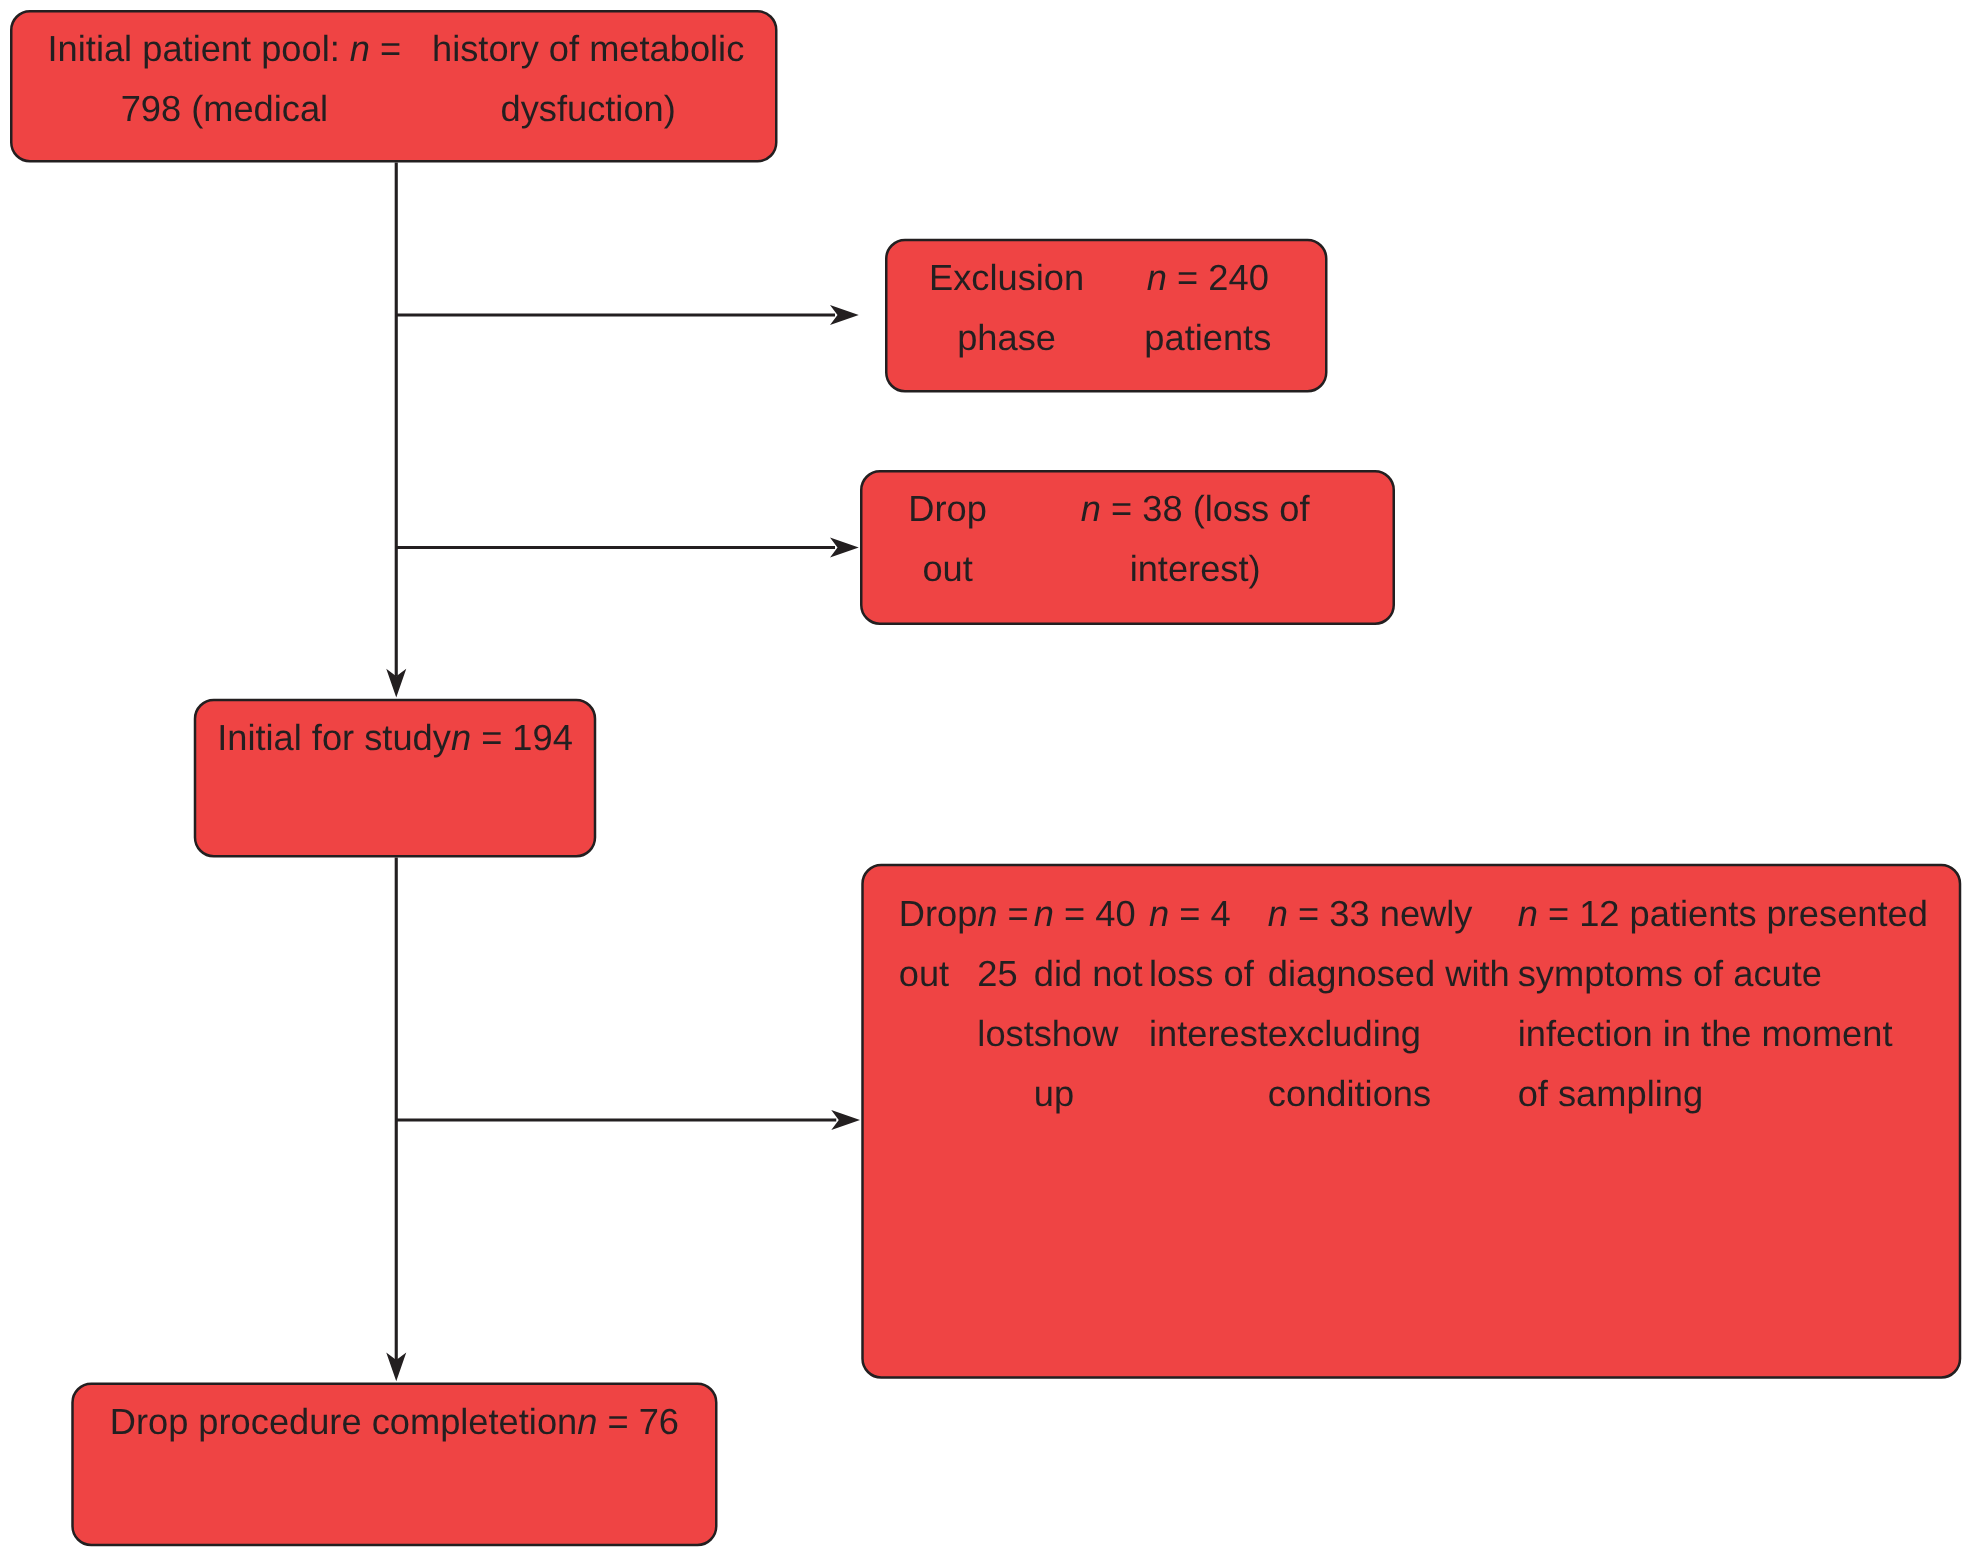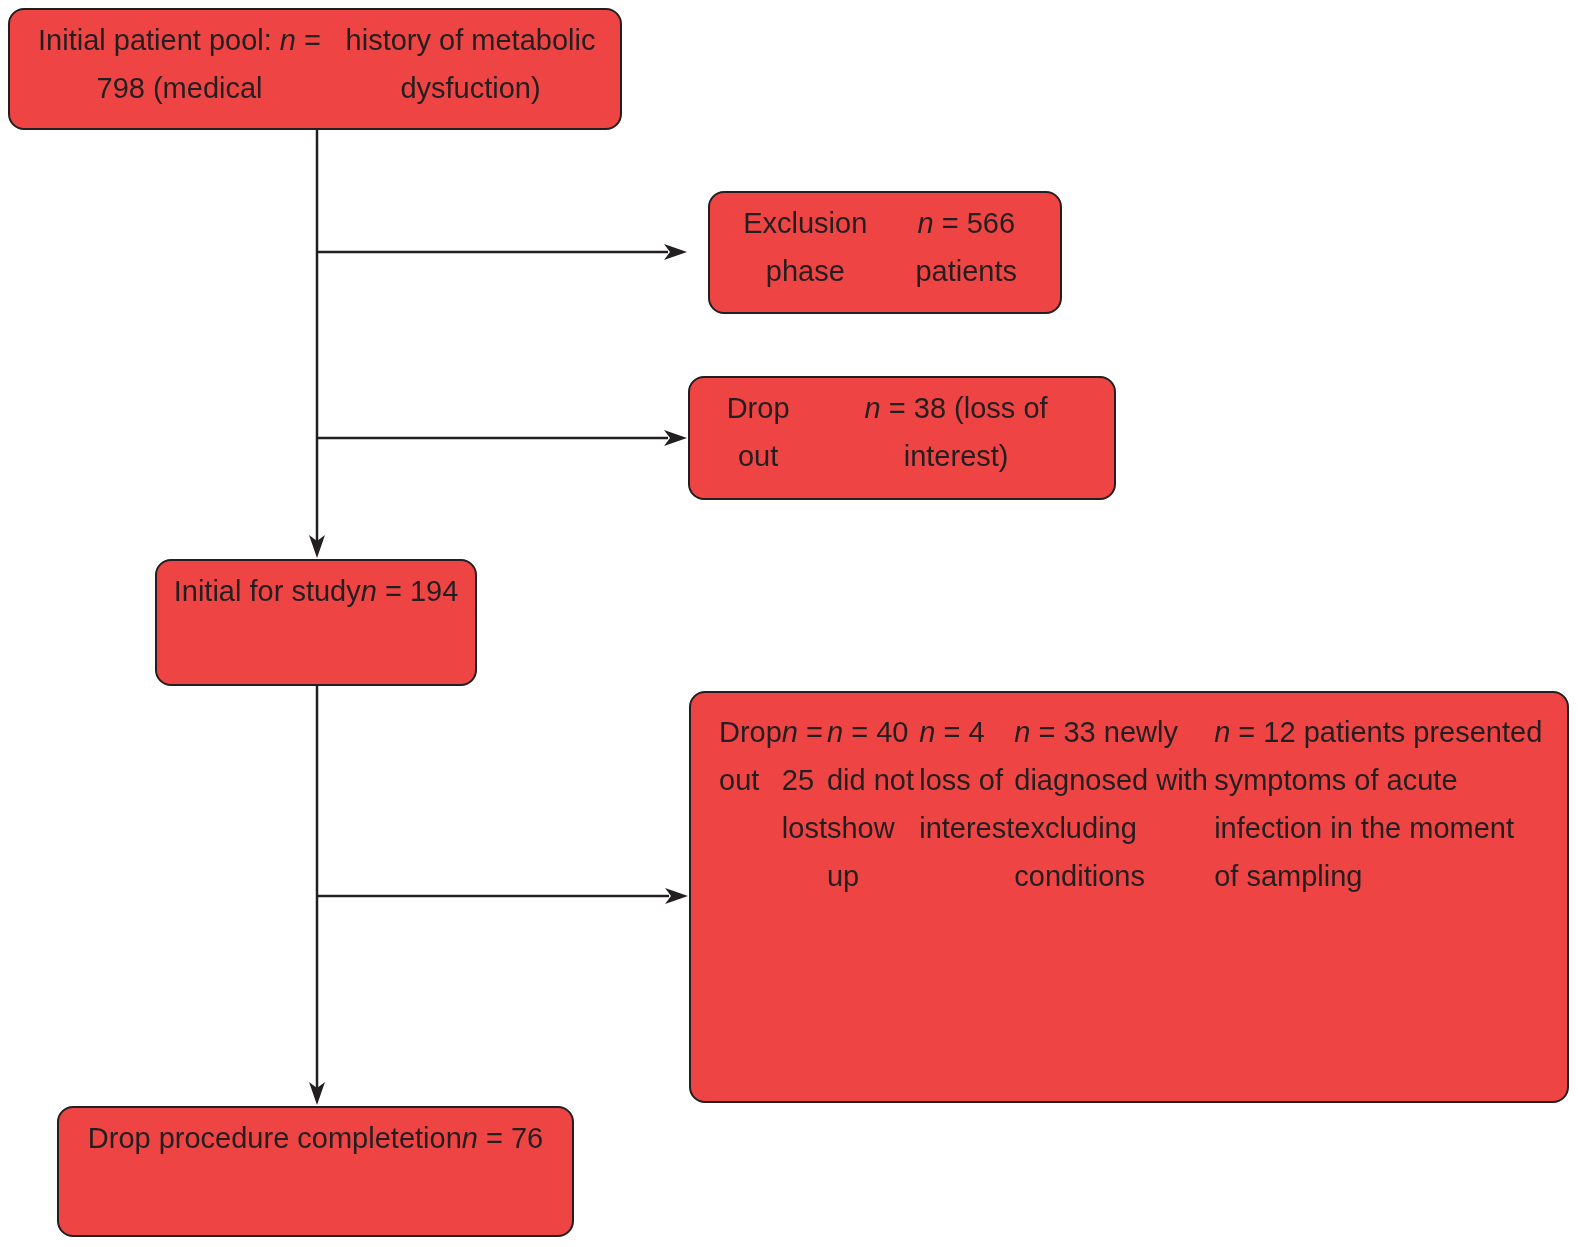--- a/index.html
+++ b/index.html
@@ -79,21 +79,21 @@
     <polygon class="ah" points="688,896 665,888 671,896 665,904"></polygon>
   </svg>
 
   <div class="box" style="left:8px; top:8px; width:614px; height:122px;">
       <div class="line"><span>Initial patient pool: </span><span class="it">n</span><span> = 798 (medical</span></div>
       <div class="line"><span>history of metabolic dysfuction)</span></div>
     </div>
 
   <div class="box" style="left:688px; top:191px; width:354px; height:123px;margin-left:20px;">
       <div class="line"><span>Exclusion phase</span></div>
-      <div class="line"><span class="it">n</span><span> = 566 patients</span></div>
+      <div class="line"><span class="it">n</span><span> = 240 patients</span></div>
     </div>
 
   <div class="box" style="left:688px; top:376px; width:428px; height:124px;">
       <div class="line"><span>Drop out</span></div>
       <div class="line"><span class="it">n</span><span> = 38 (loss of interest)</span></div>
     </div>
 
   <div class="box" style="left:155px; top:559px; width:322px; height:127px;">
       <div class="line"><span>Initial for study</span></div>
       <div class="line"><span class="it">n</span><span> = 194</span></div>

